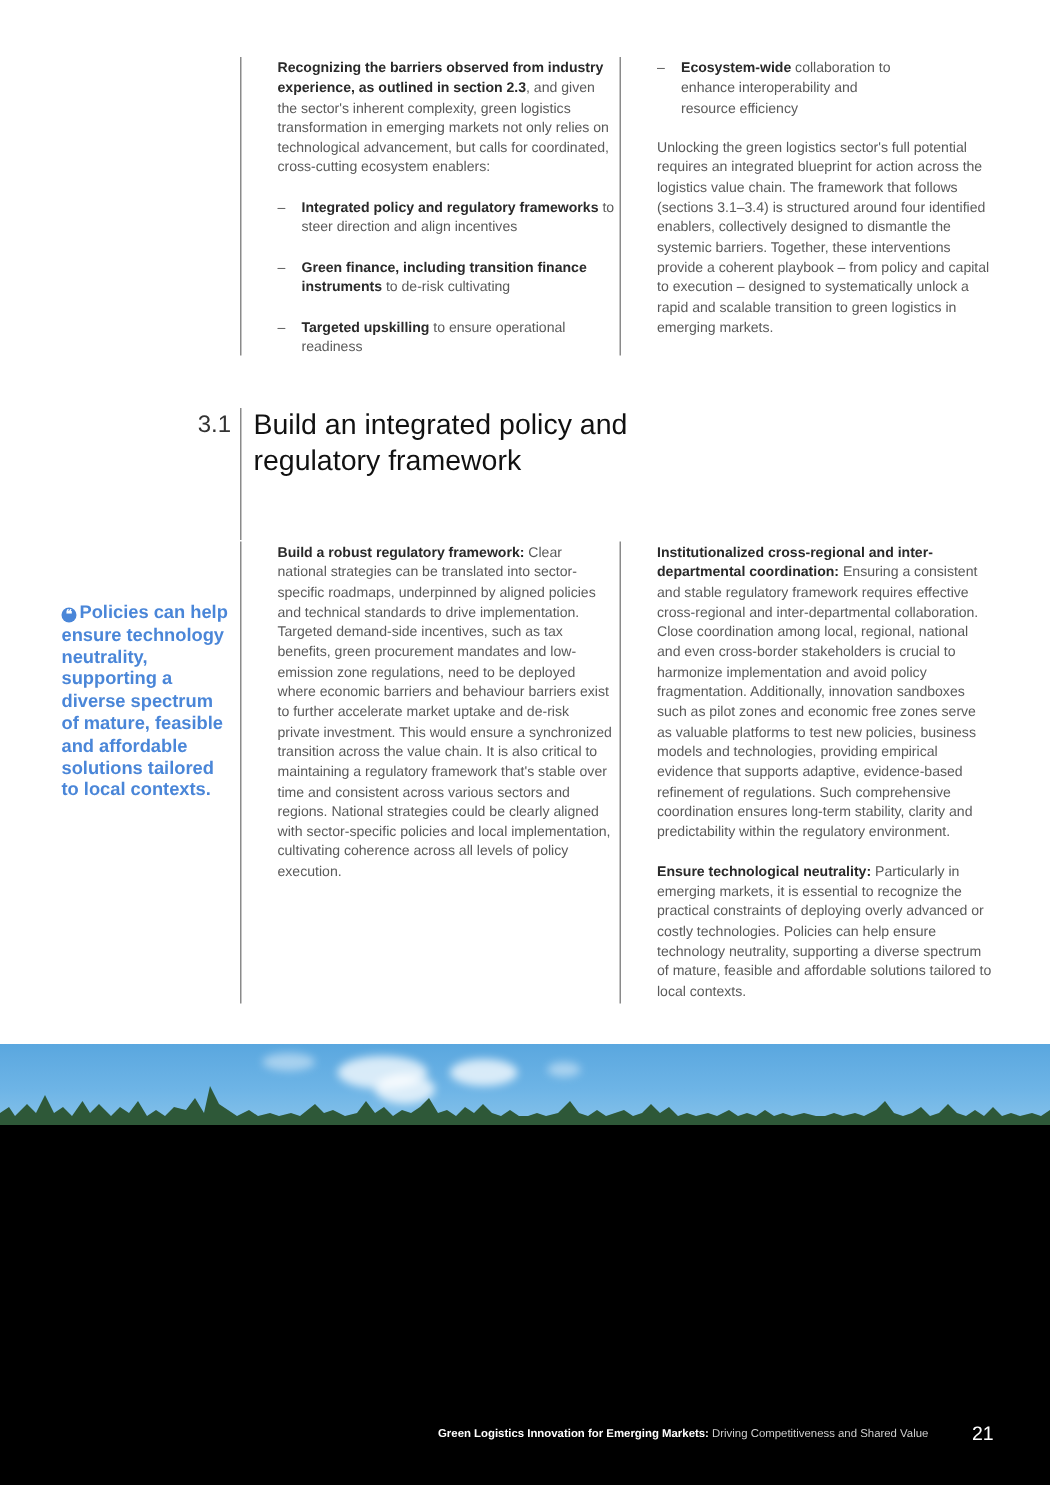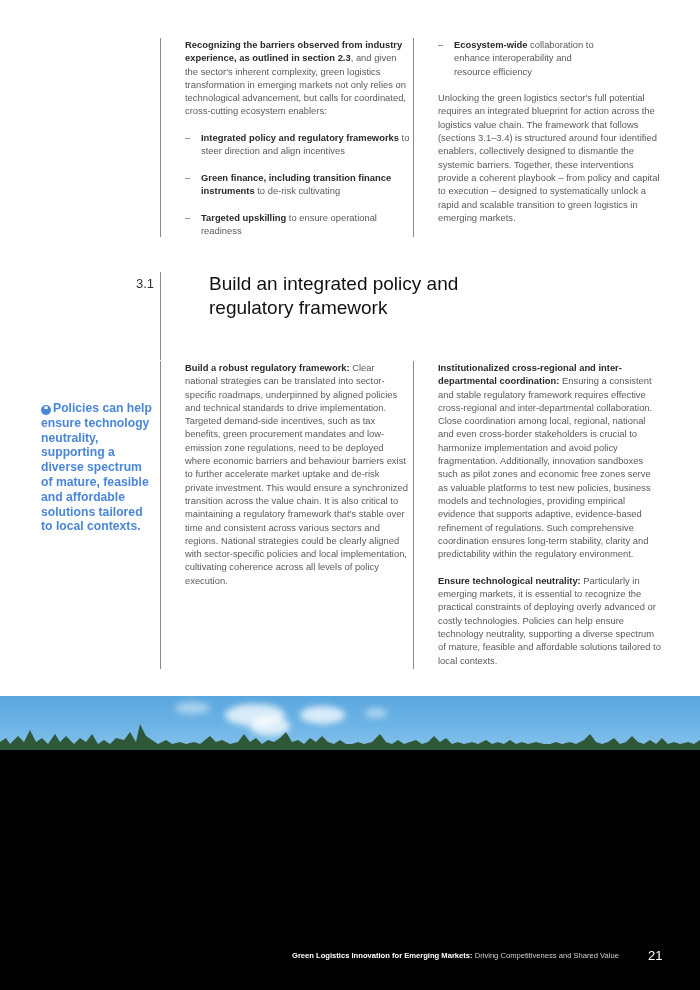--- a/index.html
+++ b/index.html
@@ -30,37 +30,36 @@
     }
 
     #top-left { left: 160px; top: 38px; width: 250px; height: 199px; }
     #top-right { left: 413px; top: 38px; width: 250px; height: 199px; }
 
     #section-number {
       position: absolute;
       left: 112px; top: 272px;
       width: 42px;
       text-align: right;
-      font-size: 13px;
+      font-size: 16px;
       line-height: 24px;
       color: #333333;
     }
     #section-title-wrap {
       position: absolute;
       left: 160px; top: 272px;
       height: 88px;
       border-left: 1px solid #8a8a8a;
       padding-left: 8px;
     }
     #section-title {
       font-size: 19px;
       line-height: 24px;
       color: #111111;
       width: 300px;
-      margin-left: 40px;
     }
 
     #pull-quote {
       position: absolute;
       left: 41px; top: 361px;
       width: 112px;
       font-size: 12.2px;
       line-height: 14.8px;
       font-weight: bold;
       color: #4a86d8;

